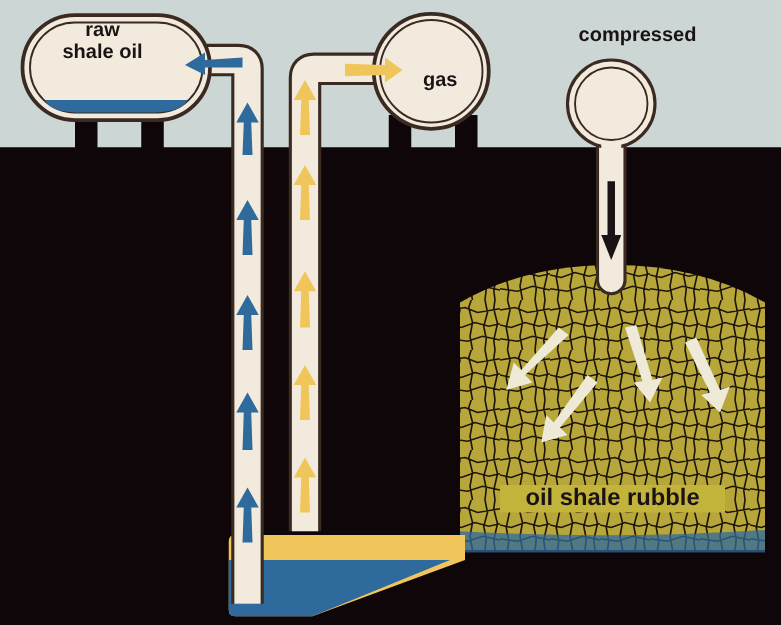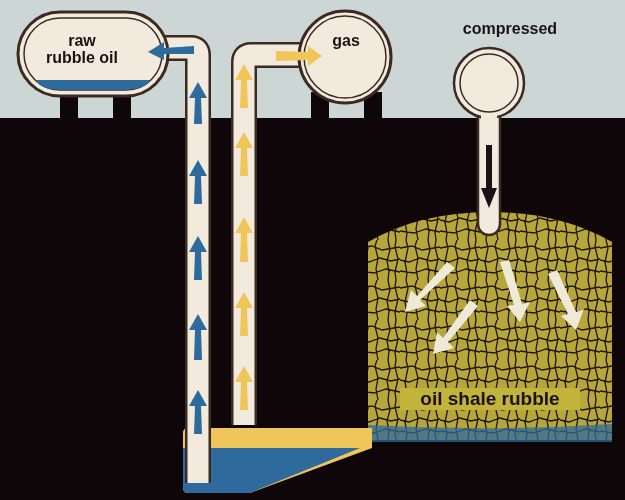--- a/index.html
+++ b/index.html
@@ -1,20 +1,20 @@
 <!DOCTYPE html>
 <html><head>
 <meta charset="utf-8">
 <style>
   html,body{margin:0;padding:0;background:#0e0608;}
   #stage{position:relative;width:625px;height:500px;overflow:hidden;background:#0e0608;}
   svg{position:absolute;left:0;top:0;}
   .lbl{position:absolute;font-family:"Liberation Sans",sans-serif;font-weight:bold;color:#1a1214;text-align:center;line-height:17px;font-size:16px;}
-  #lbl-storage{left:32px;top:32px;width:100px;}
-  #lbl-gas{left:326px;top:32px;width:40px;text-align:center;}
+  #lbl-storage{left:32px;top:16px;width:100px;}
+  #lbl-gas{left:326px;top:56px;width:40px;text-align:right;}
   #lbl-air{left:440px;top:20px;width:140px;}
   #lbl-rubble{left:400px;top:388px;width:180px;height:22px;line-height:22px;background:#c2b33a;font-size:19px;}
 </style>
 </head>
 <body>
 
 <div id="stage">
 <svg width="625" height="500" viewBox="0 0 625 500">
   <defs>
     <pattern id="cracks" width="40" height="40" patternUnits="userSpaceOnUse">
@@ -80,20 +80,20 @@
   <g fill="#efe9d8">
     <polygon points="447,262 455,268 420,300 426,306 405,312 411,290 417,296"></polygon>
     <polygon points="470,300 478,306 448,342 454,348 433,354 437,332 443,338"></polygon>
     <polygon points="500,262 509,260 522,304 530,302 520,322 507,306 514,305"></polygon>
     <polygon points="548,274 557,270 576,312 584,309 576,330 561,316 568,314"></polygon>
   </g>
 </svg>
 
 <div class="lbl" id="lbl-storage">
   <div>raw</div>
-  <div>rubble oil</div>
+  <div>shale oil</div>
 </div>
 <div class="lbl" id="lbl-gas">gas</div>
 <div class="lbl" id="lbl-air">
   <div>compressed</div>
 </div>
 <div class="lbl" id="lbl-rubble">oil shale rubble</div>
 </div>
 
 </body></html>

